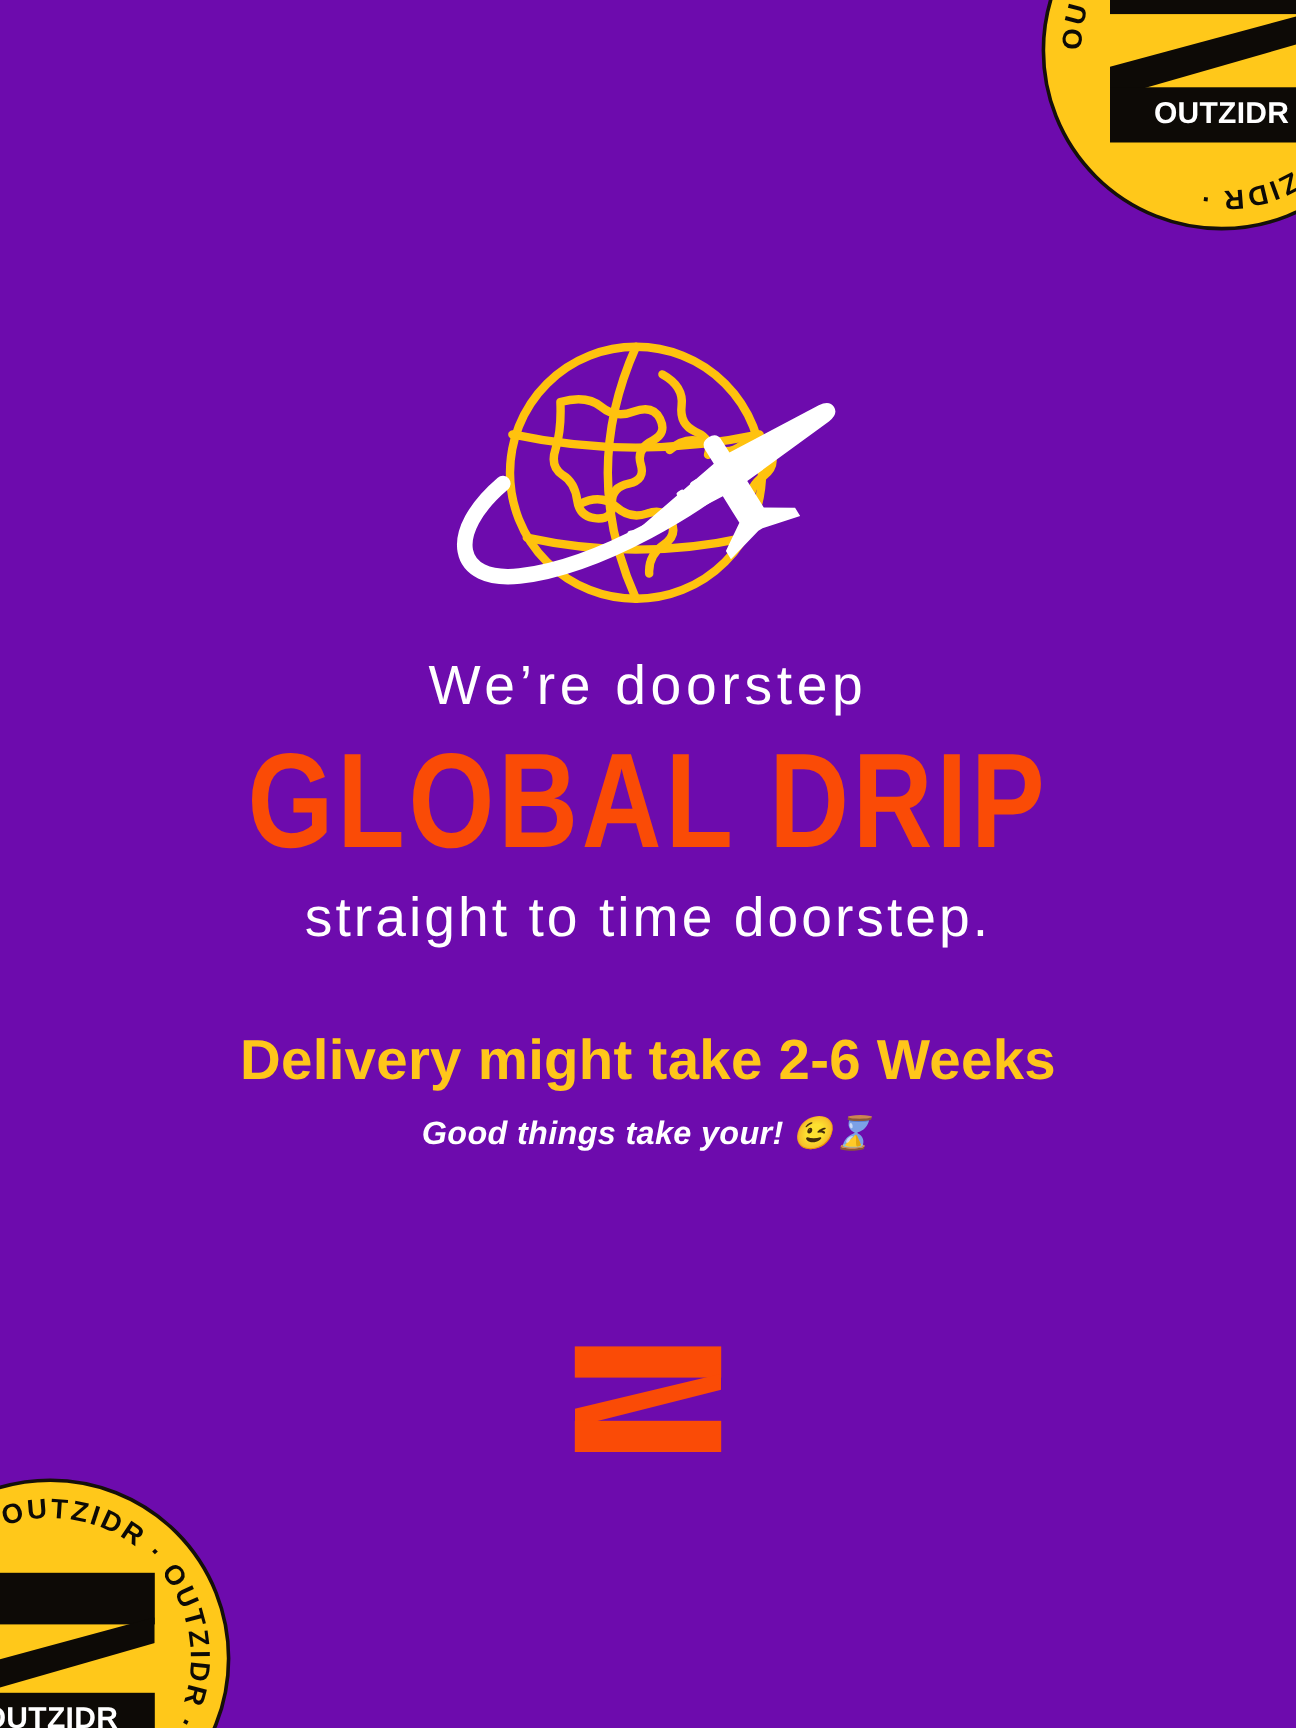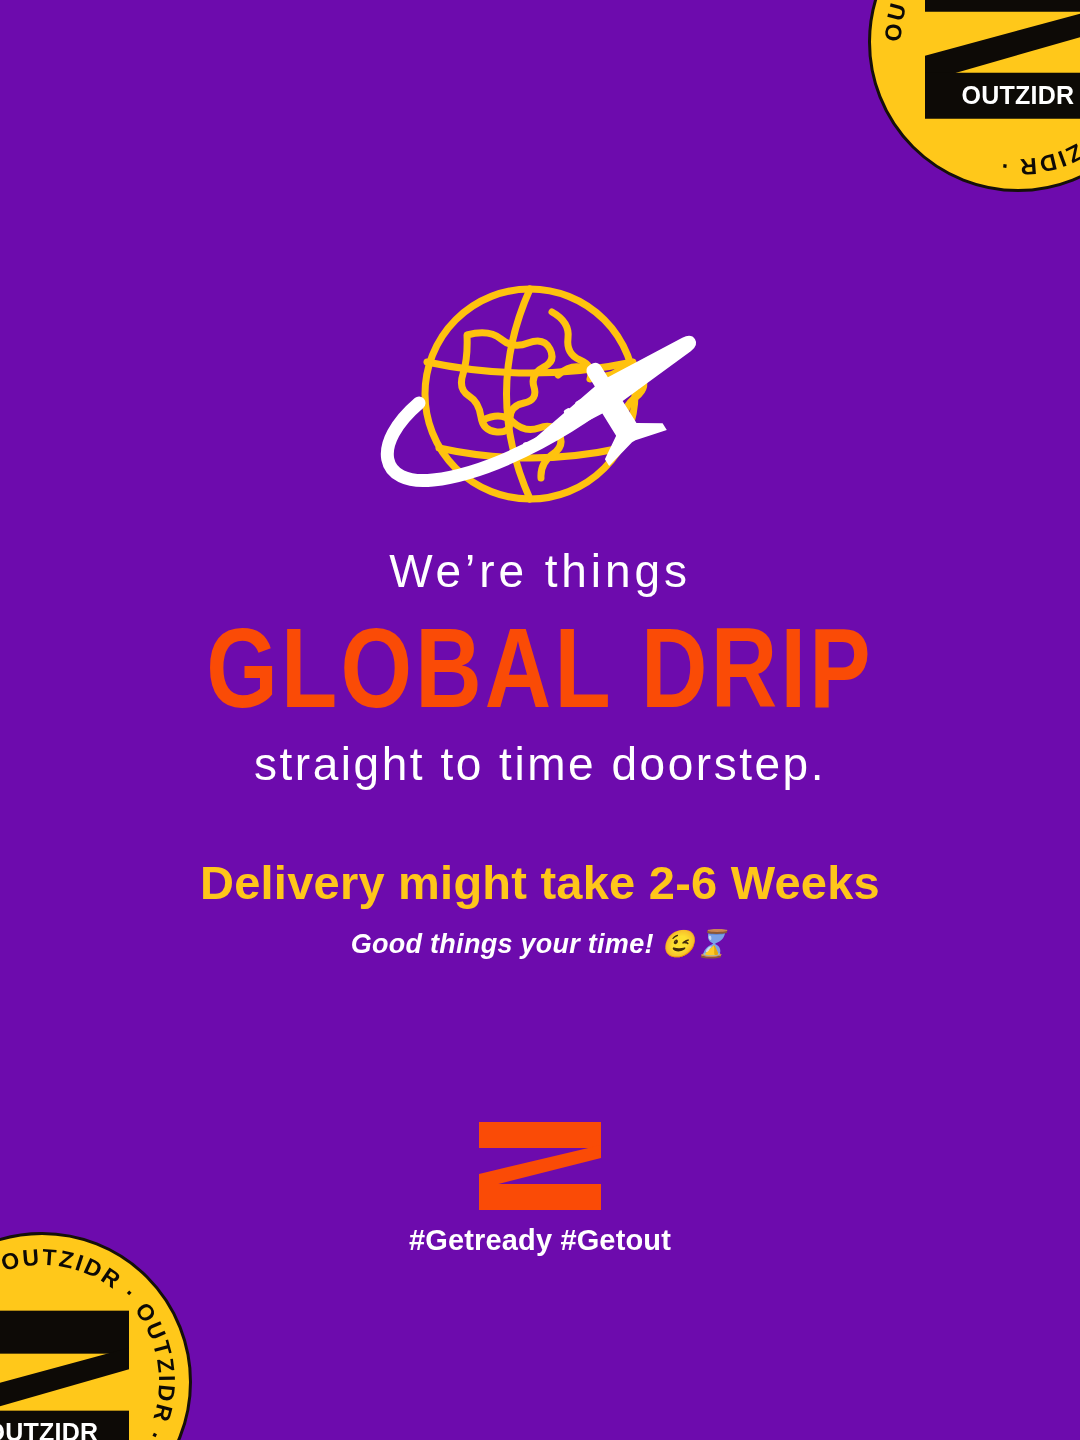--- a/index.html
+++ b/index.html
@@ -192,34 +192,33 @@
         <path d="M-88 4 L-4 -9 L-4 -22 Q-4 -30 4 -30 Q12 -30 12 -22 L12 -10 L96 -4
                  Q106 -3 106 4 Q106 11 96 12 L12 18 L12 44 L34 58 L34 66 L2 58
                  L-2 58 L-34 66 L-34 58 L-12 44 L-12 18 L-88 12 Q-96 10 -96 4 Q-96 -2 -88 4 Z" fill="#FFFFFF"></path>
         <rect x="-30" y="-6" width="8" height="6" rx="2" fill="#FFFFFF"></rect>
         <rect x="-44" y="-5" width="7" height="5" rx="2" fill="#FFFFFF"></rect>
       </g>
     </svg>
   </div>
 
   <div id="copy">
-    <div class="line-serving">We’re things</div>
+    <div class="line-serving">We’re doorstep</div>
     <div class="line-headline">GLOBAL DRIP</div>
     <div class="line-doorstep">straight to time doorstep.</div>
     <div class="line-delivery">Delivery might take 2-6 Weeks</div>
-    <div class="line-goodthings">Good things your time! 😉⌛</div>
+    <div class="line-goodthings">Good things take your! 😉⌛</div>
   </div>
 
   <div id="brand">
     <div id="brand-mark">
       <div class="bar-top"></div>
       <div class="bar-mid"></div>
       <div class="bar-bot"></div>
     </div>
-    <div id="hashtags">#Getready #Getout</div>
   </div>
 
   <div class="badge" id="badge-tr">
     <div class="disc"></div>
     <svg viewBox="0 0 300 300" xmlns="http://www.w3.org/2000/svg" aria-hidden="true">
       <defs>
         <path id="ringpath-tr" d="M150,150 m-117,0 a117,117 0 1,1 234,0 a117,117 0 1,1 -234,0"></path>
       </defs>
       <text class="ring-text" font-size="23" letter-spacing="2.2">
         <textPath href="#ringpath-tr" startOffset="0%">OUTZIDR · OUTZIDR · OUTZIDR · OUTZIDR · </textPath>

